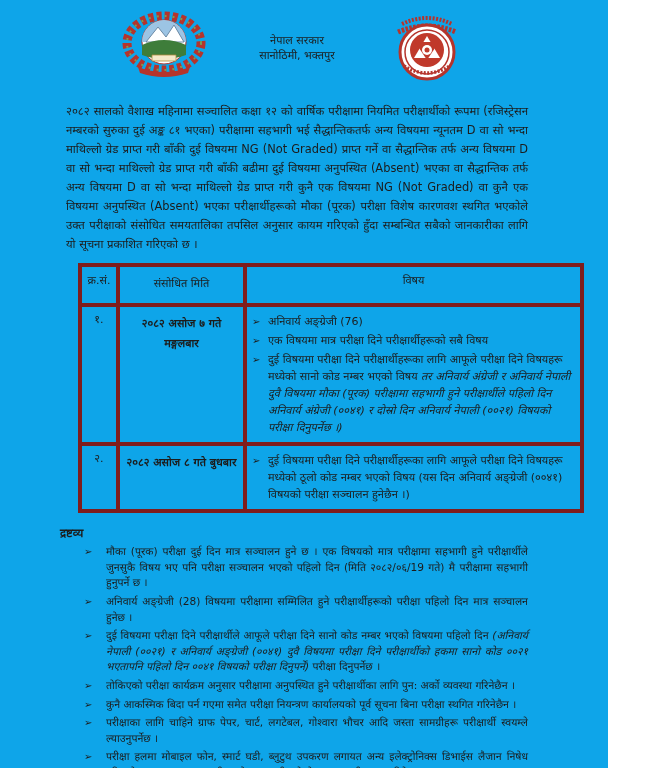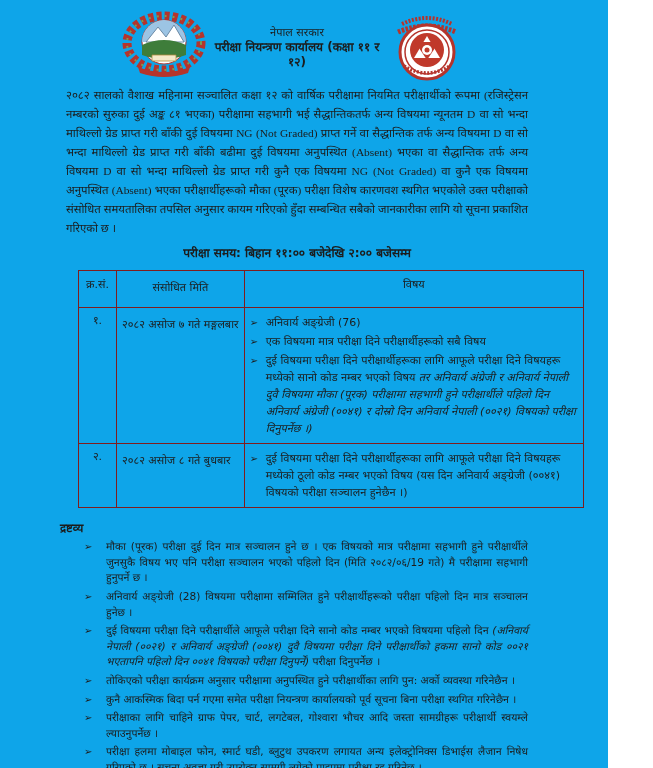--- a/index.html
+++ b/index.html
@@ -27,46 +27,45 @@
   .addr   { font-size: 11px; margin-top: 1px; }
   
   .title-wrap { text-align: center; margin-top: 8px; }
   .title {
     display: inline-block;
     background: #c6c6c6;
     font-size: 13px; font-weight: bold;
     padding: 1px 8px;
   }
   .intro {
-    margin-top: 0;
+    margin-top: 16px;
     font-size: 11.4px;
     line-height: 19px;
     text-align: justify;
-    font-family: Liberation Serif, serif;
   }
   .time-line {
     text-align: center;
     font-size: 12px; font-weight: bold;
     margin-top: 6px;
   }
   
   table.schedule {
     border-collapse: collapse;
     margin: 9px 0 0 12px;
     width: 506px;
     font-size: 11px;
   }
   table.schedule th, table.schedule td {
-    border: 1px solid #7f1d1d;
+    border: 4px solid #7f1d1d;
     vertical-align: top;
     padding: 4px 5px;
   }
   table.schedule th { font-weight: normal; text-align: center; padding: 5px 4px 9px; }
   .c-sn   { width: 38px;  text-align: center; }
-  .c-date { width: 128px; line-height: 1.8; padding-top: 7px !important; }
+  .c-date { width: 128px; text-align: center; line-height: 1.8; padding-top: 7px !important; font-weight: bold; }
   .c-subj { width: 340px; }
   .subject-line {
     display: flex;
     line-height: 1.55;
     margin: 2px 0;
   }
   .subject-line .arrow { flex: 0 0 16px; font-size: 10px; padding-top: 1px; }
   .bold-italic { font-weight: normal; font-style: italic; }
   
   .notes-heading {
@@ -98,42 +97,41 @@
         <circle cx="42" cy="31" r="22" fill="#ffffff" stroke="#b5342c" stroke-width="1"></circle>
         <path d="M20 31 a22 22 0 0 1 44 0 z" fill="#9cc4e4"></path>
         <path d="M24 31 L36 16 L44 26 L52 14 L62 31 z" fill="#ffffff" stroke="#6c8aa5" stroke-width="1"></path>
         <path d="M20 34 Q42 24 64 34 L64 44 Q42 52 20 44 z" fill="#3e7d3a"></path>
         <path d="M30 44 h24 v6 h-24 z" fill="#f3e9c8" stroke="#b08c3e" stroke-width="0.8"></path>
         <path d="M16 56 Q42 66 68 56 L66 62 Q42 70 18 62 z" fill="#b5342c"></path>
       </svg>
     </div>
     <div class="head-center">
       <div class="govt">नेपाल सरकार</div>
-      <div class="office">परीक्षा नियन्त्रण कार्यालय (कक्षा ११ र १२)</div>
+      <div class="addr">सानोठिमी, भक्तपुर</div>
     </div>
     <div class="logo right">
       <svg width="78" height="72" viewBox="0 0 78 72">
         <path d="M14 14 Q39 2 64 14" fill="none" stroke="#b5342c" stroke-width="4" stroke-dasharray="2 1.5"></path>
         <path d="M10 22 Q39 10 68 22" fill="none" stroke="#b5342c" stroke-width="5" stroke-dasharray="2.5 1.5"></path>
         <circle cx="39" cy="42" r="27" fill="#ffffff" stroke="#b5342c" stroke-width="3"></circle>
         <circle cx="39" cy="42" r="22" fill="#ffffff" stroke="#b5342c" stroke-width="1.5"></circle>
         <circle cx="39" cy="40" r="17" fill="#c0392b"></circle>
         <path d="M39 26 L52 48 L26 48 z" fill="#ffffff"></path>
         <path d="M39 50 L27 32 L51 32 z" fill="#c0392b"></path>
         <circle cx="39" cy="40" r="5" fill="#ffffff"></circle>
         <circle cx="39" cy="40" r="2.5" fill="#c0392b"></circle>
         <path d="M16 56 Q39 70 62 56" fill="none" stroke="#b5342c" stroke-width="3.5" stroke-dasharray="2 1.5"></path>
       </svg>
     </div>
   </header>
 
 
   <p class="intro">२०८२ सालको वैशाख महिनामा सञ्चालित कक्षा १२ को वार्षिक परीक्षामा नियमित परीक्षार्थीको रूपमा (रजिस्ट्रेसन नम्बरको सुरुका दुई अङ्क ८१ भएका) परीक्षामा सहभागी भई सैद्धान्तिकतर्फ अन्य विषयमा न्यूनतम D वा सो भन्दा माथिल्लो ग्रेड प्राप्त गरी बाँकी दुई विषयमा NG (Not Graded) प्राप्त गर्ने वा सैद्धान्तिक तर्फ अन्य विषयमा D वा सो भन्दा माथिल्लो ग्रेड प्राप्त गरी बाँकी बढीमा दुई विषयमा अनुपस्थित (Absent) भएका वा सैद्धान्तिक तर्फ अन्य विषयमा D वा सो भन्दा माथिल्लो ग्रेड प्राप्त गरी कुनै एक विषयमा NG (Not Graded) वा कुनै एक विषयमा अनुपस्थित (Absent) भएका परीक्षार्थीहरूको मौका (पूरक) परीक्षा विशेष कारणवश स्थगित भएकोले उक्त परीक्षाको संसोधित समयतालिका तपसिल अनुसार कायम गरिएको हुँदा सम्बन्धित सबैको जानकारीका लागि यो सूचना प्रकाशित गरिएको छ ।</p>
 
-  <div class="time-line">परीक्षा समय: बिहान ११:०० बजेदेखि २:०० बजेसम्म</div>
 
   <table class="schedule">
     <thead>
       <tr>
         <th class="c-sn">क्र.सं.</th>
         <th class="c-date">संसोधित मिति</th>
         <th class="c-subj">विषय</th>
       </tr>
     </thead>
     <tbody>

